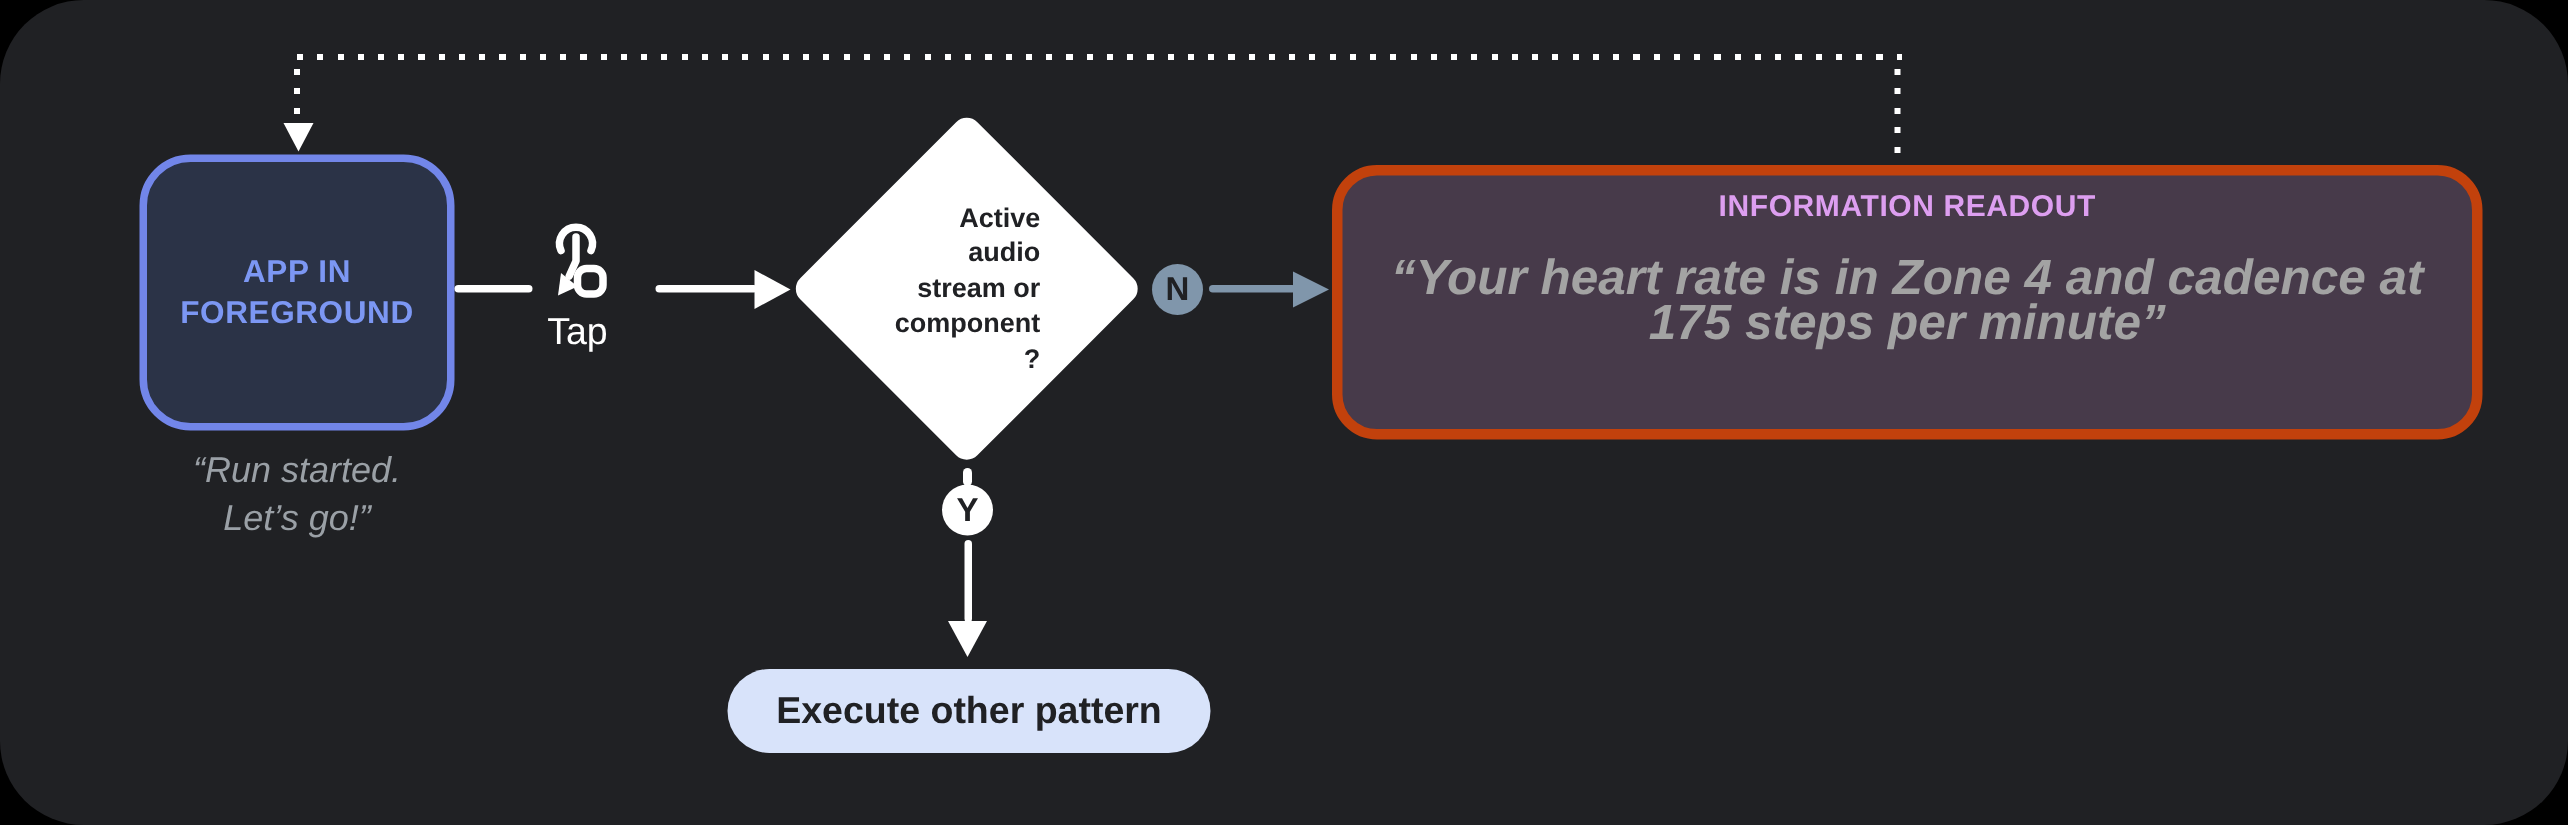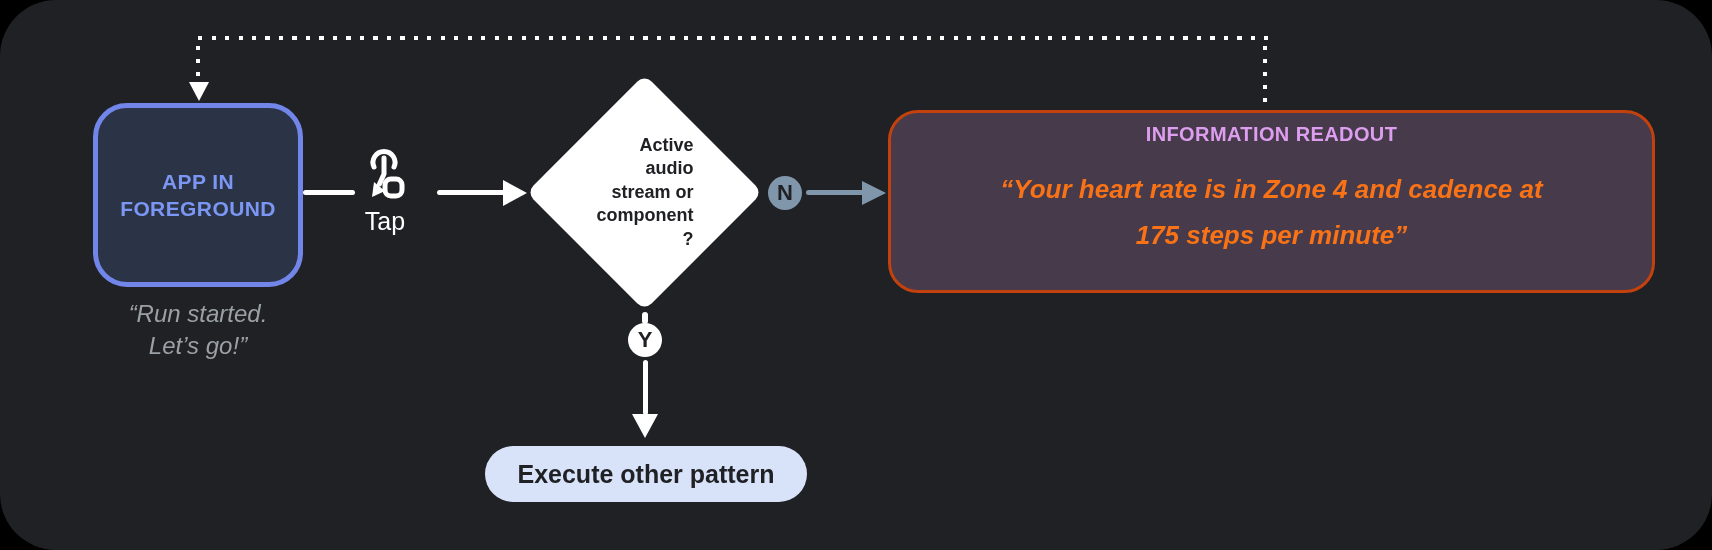--- a/index.html
+++ b/index.html
@@ -81,30 +81,30 @@
   .line-n-readout { left: 806px; top: 190px; width: 58px; height: 5px; }
   .arrowhead-right-slate {
     left: 862px; top: 181px; width: 0; height: 0;
     border-top: 12px solid transparent; border-bottom: 12px solid transparent;
     border-left: 24px solid #8096ab;
   }
 
   
   .readout-box {
     left: 888px; top: 110px; width: 767px; height: 183px; box-sizing: border-box;
-    background: #473a4a; border: 3px solid #c2410c; border-radius: 30px;
+    background: #473a4a; border: 7px solid #c2410c; border-radius: 30px;
     display: flex; flex-direction: column; align-items: center;
   }
   .readout-title {
     margin-top: 10px; color: #dd9ef0; font-weight: bold; font-size: 20px;
     letter-spacing: 0.4px; text-align: center;
   }
   .readout-quote {
-    margin-top: 20px; color: #f97316; font-weight: bold; font-style: italic;
-    font-size: 26px; line-height: 46px; text-align: center; white-space: pre-line;
+    margin-top: 20px; color: #a3a3a3; font-weight: bold; font-style: italic;
+    font-size: 33px; line-height: 30px; text-align: center; white-space: pre-line;
   }
 
   
   .stub-y { left: 642px; top: 312px; width: 6px; height: 12px; }
   .line-y-down { left: 643px; top: 360px; width: 5px; height: 55px; }
   .arrowhead-down-white-y {
     left: 632px; top: 414px; width: 0; height: 0;
     border-left: 13px solid transparent; border-right: 13px solid transparent;
     border-top: 24px solid #fff;
   }

